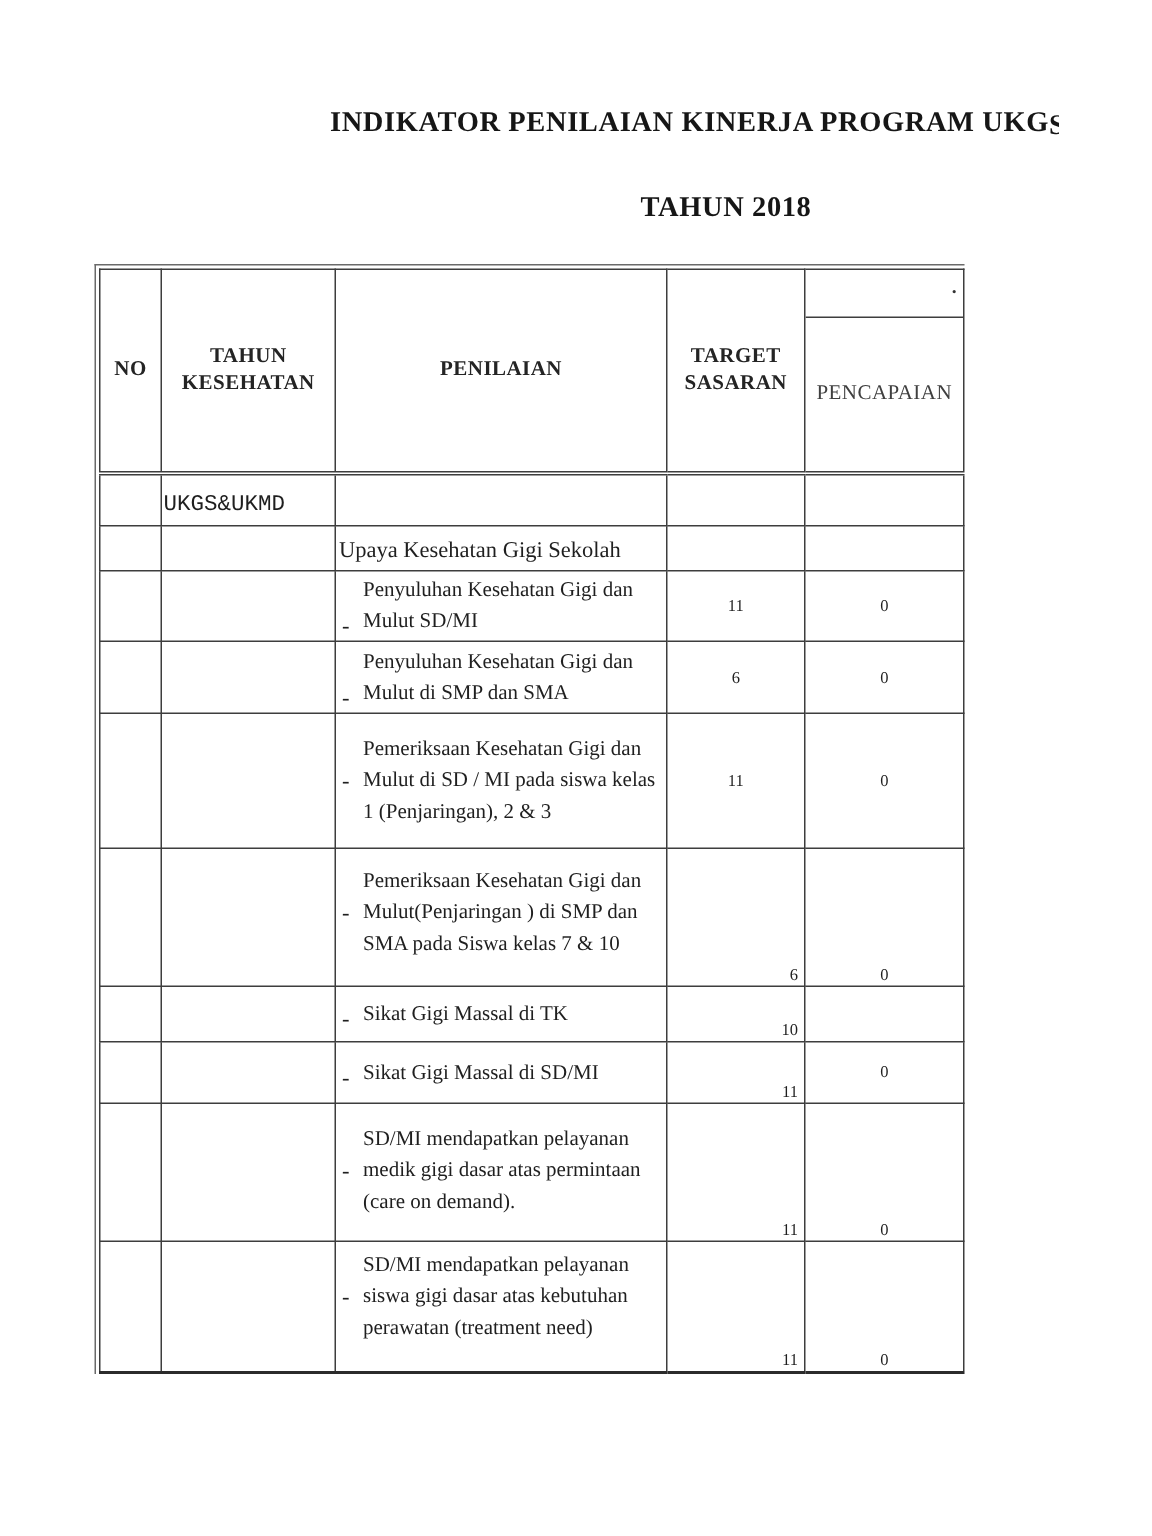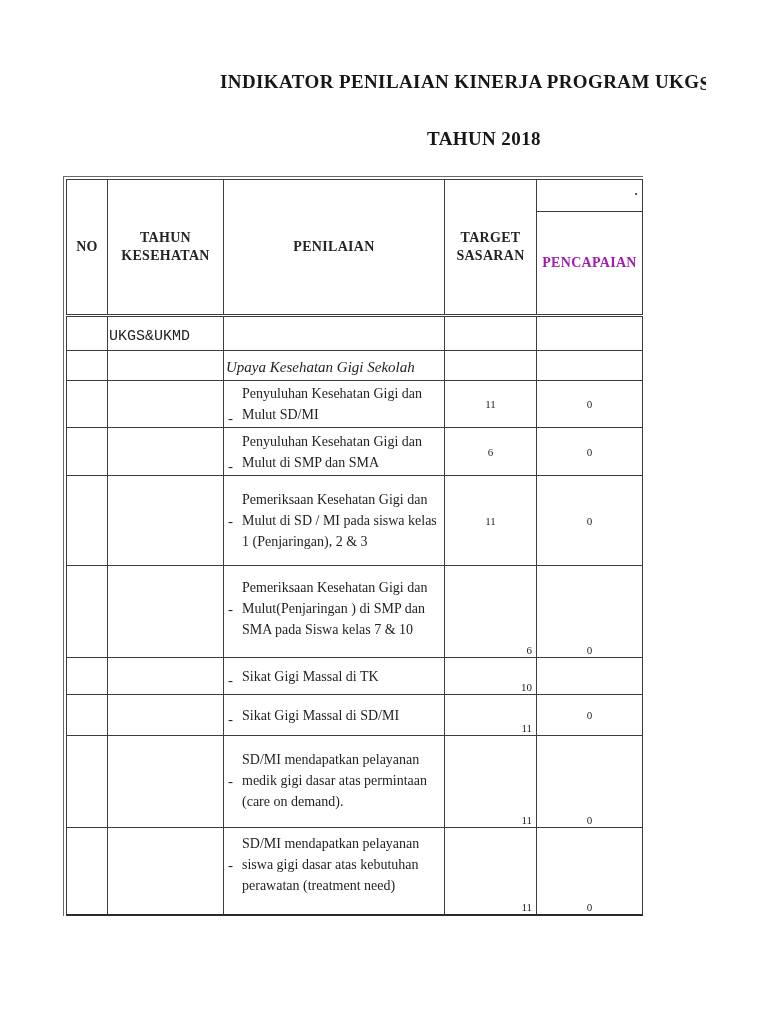--- a/index.html
+++ b/index.html
@@ -56,26 +56,26 @@
   .penc-top {
     position:relative; height:32px;
     border-bottom:1px solid #3d3d3d;
   }
   .penc-dot {
     position:absolute; right:4px; top:2px;
     font-size:13px; font-weight:bold; color:#333;
   }
   .penc-label {
     height:102px; display:flex; align-items:center; justify-content:center;
-    font-weight:bold; font-size:14px; letter-spacing:0.3px; color:#a21caf;
+    font-weight:normal; font-size:14px; letter-spacing:0.3px; color:#404040;
   }
 
   
   tr.r0 td { height:35px; }
-  tr.r1 td { height:30px;font-style:italic; }
+  tr.r1 td { height:30px; }
   tr.r2 td { height:42px; }
   tr.r3 td { height:48px; }
   tr.r4 td { height:90px; }
   tr.r5 td { height:92px; }
   tr.r6 td { height:37px; }
   tr.r7 td { height:41px; }
   tr.r8 td { height:92px; }
   tr.r9 td { height:87px; }
   tr.r9 td { border-bottom:2px solid #2b2b2b; }
 

